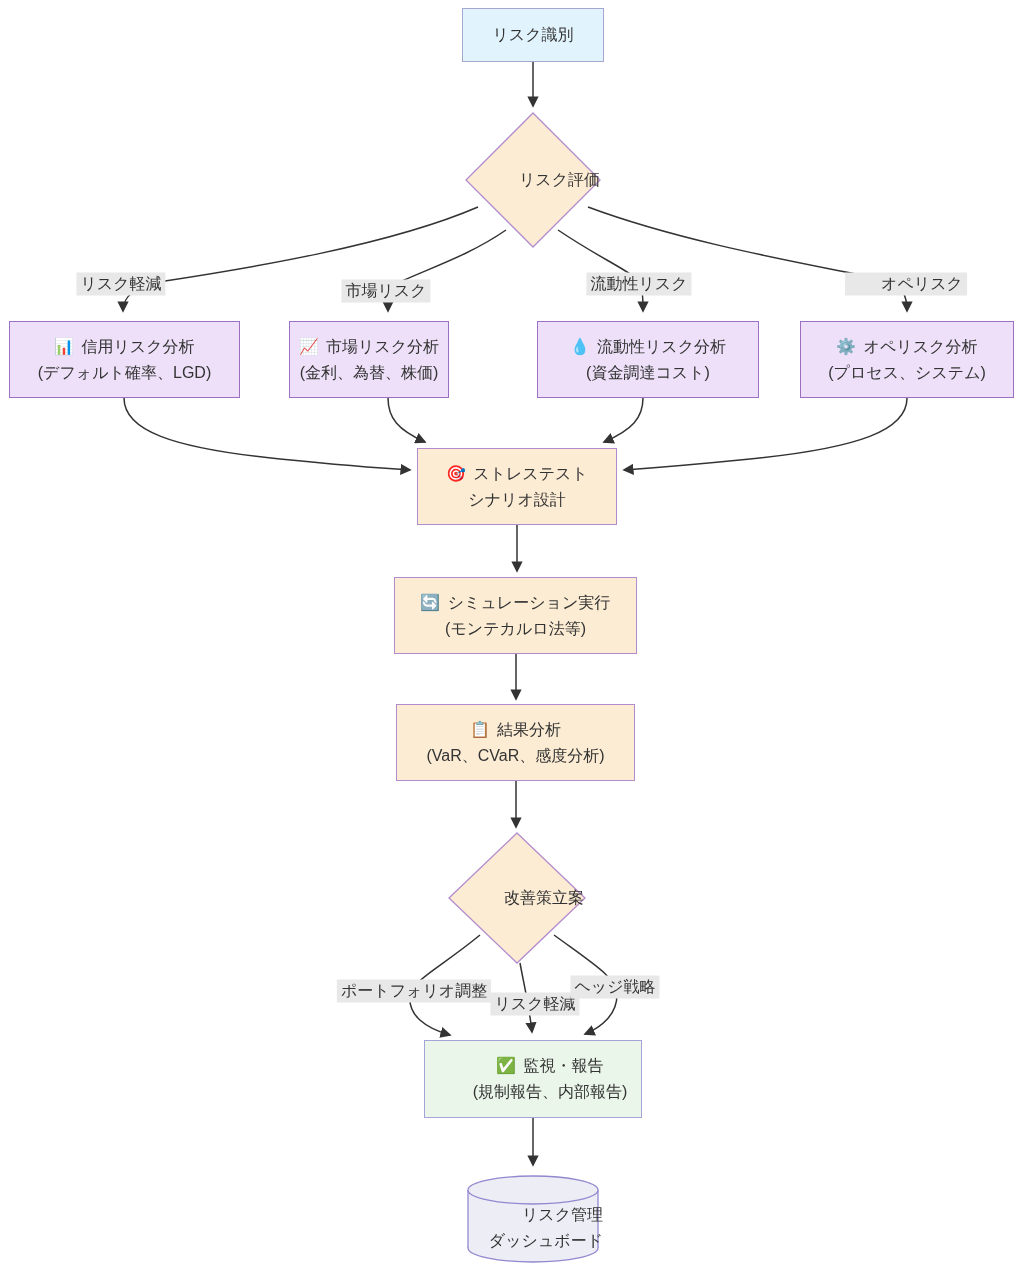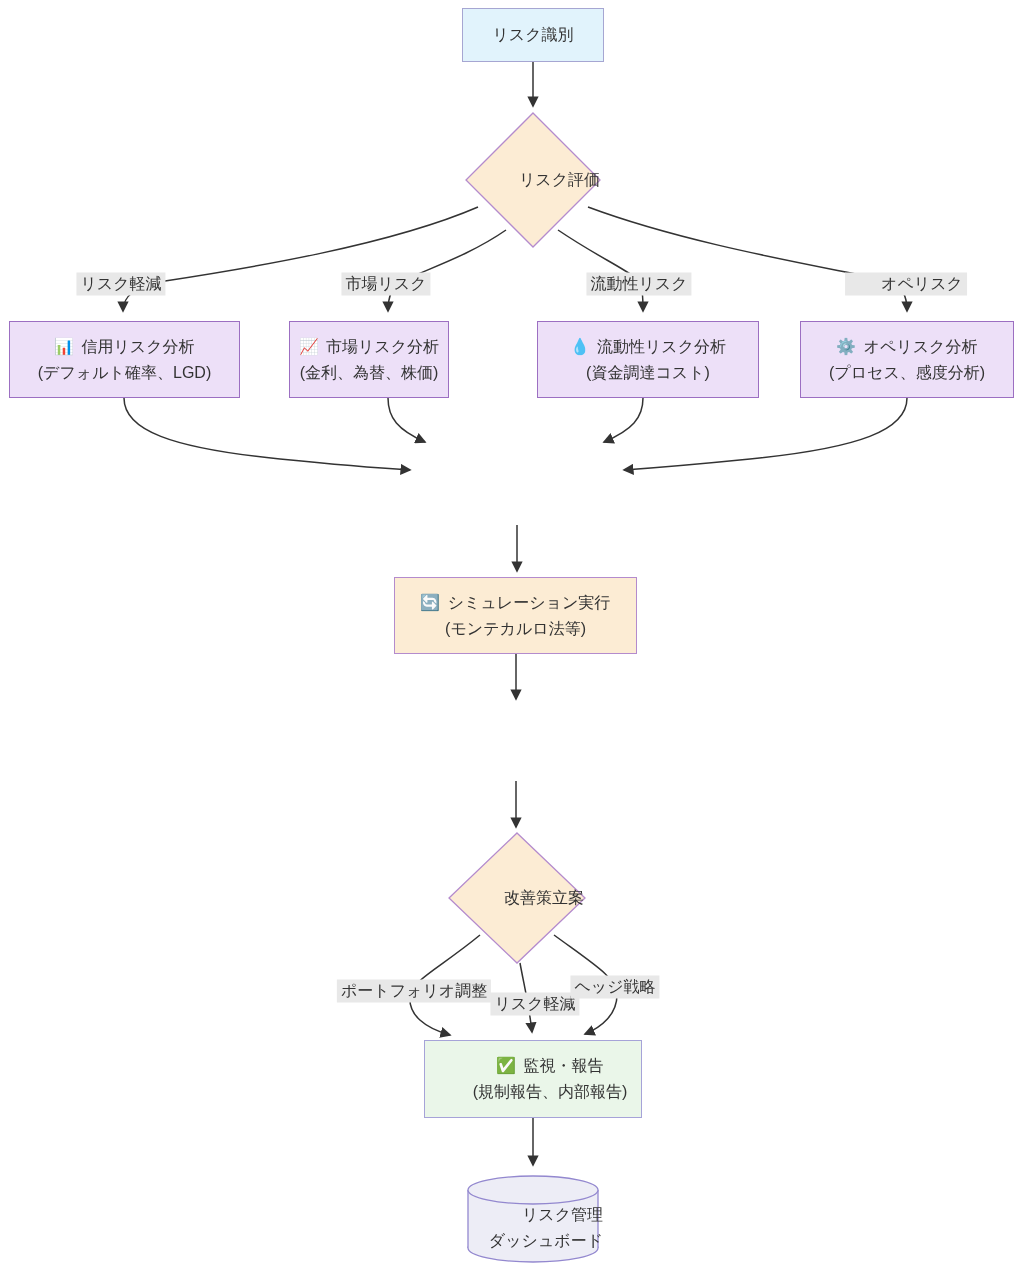--- a/index.html
+++ b/index.html
@@ -100,47 +100,55 @@
     <div class="nline">(金利、為替、株価)</div>
   </div>
 
   <div class="node analysis" style="left:537px;top:321px;width:222px;height:77px;">
     <div class="nline"><span class="icon">💧</span><span>流動性リスク分析</span></div>
     <div class="nline">(資金調達コスト)</div>
   </div>
 
   <div class="node analysis" style="left:800px;top:321px;width:214px;height:77px;">
     <div class="nline"><span class="icon">⚙️</span><span>オペリスク分析</span></div>
-    <div class="nline">(プロセス、感度分析)</div>
+    <div class="nline">(プロセス、システム)</div>
   </div>
 
+  <div class="node process" style="left:417px;top:448px;width:200px;height:77px;">
+    <div class="nline"><span class="icon">🎯</span><span>ストレステスト</span></div>
+    <div class="nline">シナリオ設計</div>
+  </div>
 
   <div class="node process" style="left:394px;top:577px;width:243px;height:77px;">
     <div class="nline"><span class="icon">🔄</span><span>シミュレーション実行</span></div>
     <div class="nline">(モンテカルロ法等)</div>
   </div>
 
+  <div class="node process" style="left:396px;top:704px;width:239px;height:77px;">
+    <div class="nline"><span class="icon">📋</span><span>結果分析</span></div>
+    <div class="nline">(VaR、CVaR、感度分析)</div>
+  </div>
 
   <div class="node monitor" style="left:424px;top:1040px;width:218px;height:78px;">
     <div class="nline"><span class="icon">✅</span><span>監視・報告</span></div>
     <div class="nline">(規制報告、内部報告)</div>
   </div>
 
   <div class="shape-label" style="left:466px;top:167px;width:134px;height:26px;">
     <div class="nline">リスク評価</div>
   </div>
   <div class="shape-label" style="left:450px;top:885px;width:134px;height:26px;">
     <div class="nline">改善策立案</div>
   </div>
   <div class="shape-label" style="left:463px;top:1202px;width:140px;height:52px;">
     <div class="nline">リスク管理</div>
     <div class="nline">ダッシュボード</div>
   </div>
 
   <div class="elabel" style="left:121px;top:284px;">リスク軽減</div>
-  <div class="elabel" style="left:386px;top:284px;">市場リスク</div>
+  <div class="elabel" style="left:386px;top:291px;">市場リスク</div>
   <div class="elabel" style="left:639px;top:284px;">流動性リスク</div>
   <div class="elabel" style="left:906px;top:284px;padding-left:36px;">オペリスク</div>
   <div class="elabel" style="left:414px;top:991px;text-align:right;">ポートフォリオ調整</div>
   <div class="elabel" style="left:535px;top:1004px;">リスク軽減</div>
   <div class="elabel" style="left:615px;top:987px;">ヘッジ戦略</div>
 
 </div>
 
 </body></html>

